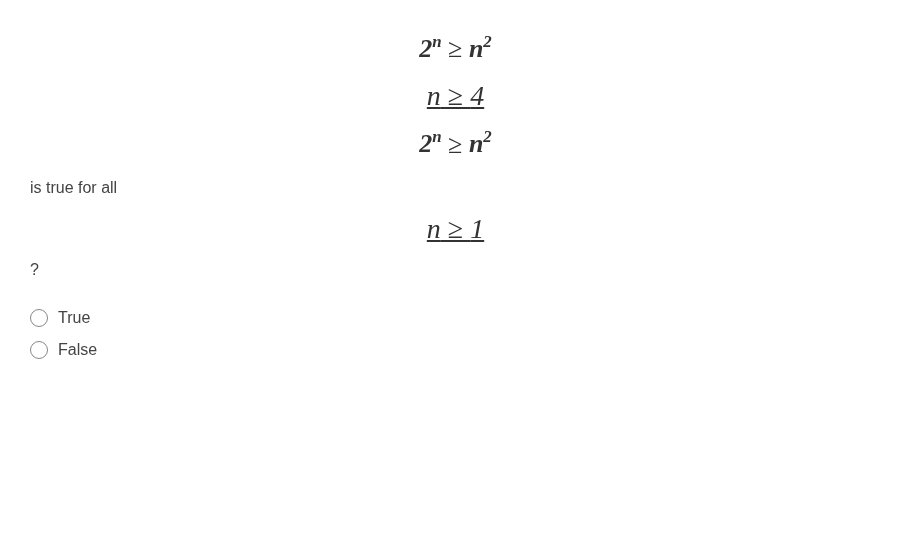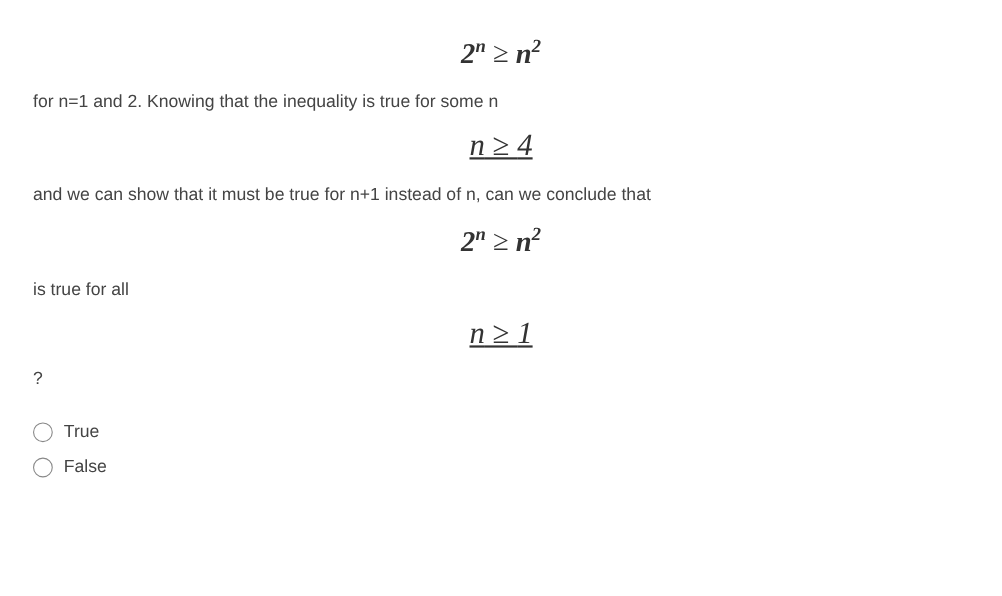--- a/index.html
+++ b/index.html
@@ -96,27 +96,25 @@
 
 <div class="question-container">
 
 
   <div class="math-display">
     <span class="base">2<sup><i>n</i></sup></span>
     <span class="geq-symbol"> ≥ </span>
     <span class="base"><i>n</i><sup>2</sup></span>
   </div>
 
-  <p class="text-line">for n=1 and 2. Knowing that the inequality is true for some n</p>
 
   <div class="math-display math-large">
     <i>n</i><span class="geq-symbol"> ≥ </span>4
   </div>
 
-  <p class="text-line">and we can show that it must be true for n+1 instead of n, can we conclude that</p>
 
   <div class="math-display">
     <span class="base">2<sup><i>n</i></sup></span>
     <span class="geq-symbol"> ≥ </span>
     <span class="base"><i>n</i><sup>2</sup></span>
   </div>
 
   <p class="text-line">is true for all</p>
 
   <div class="math-display math-large">

